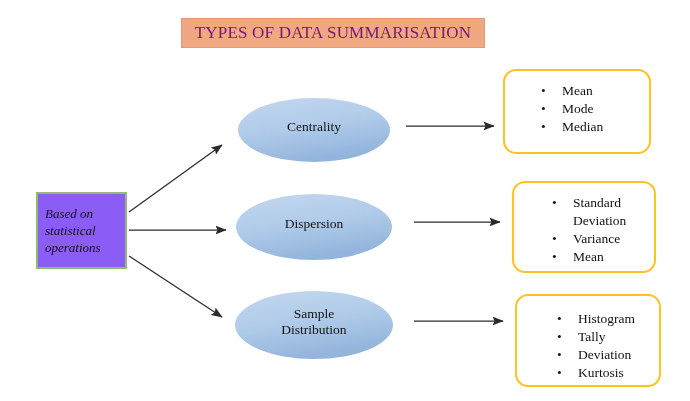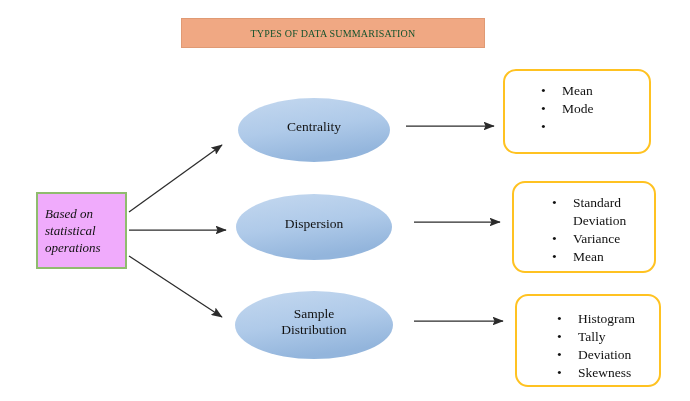--- a/index.html
+++ b/index.html
@@ -32,36 +32,36 @@
     width: 304px;
     height: 30px;
     background: #F0A883;
     border: 1px solid #E09A74;
     box-sizing: border-box;
     display: flex;
     align-items: center;
     justify-content: center;
   }
   .title-text {
-    font-size: 10px;
+    font-size: 17px;
     letter-spacing: 0.2px;
-    color: #14532d;
+    color: #701a75;
     white-space: nowrap;
   }
 
   
   .source-box {
     position: absolute;
     left: 36px;
     top: 192px;
     width: 91px;
     height: 77px;
     border: 2px solid #8FBC6E;
     box-sizing: border-box;
-    background: #f0abfc;
+    background: #8b5cf6;
     display: flex;
     align-items: center;
     justify-content: flex-start;
     padding-left: 7px;
   }
   .source-text {
     font-style: italic;
     font-size: 13px;
     line-height: 17px;
     color: #111111;
@@ -178,20 +178,21 @@
     <li class="outcome-item">
       <span class="bullet">•</span>
       <span class="item-text">Mean</span>
     </li>
     <li class="outcome-item">
       <span class="bullet">•</span>
       <span class="item-text">Mode</span>
     </li>
     <li class="outcome-item">
       <span class="bullet">•</span>
+      <span class="item-text">Median</span>
     </li>
   </ul>
 </div>
 
 <div class="outcome-box" id="outcome-box-1">
   <ul class="outcome-list" id="outcome-list-1">
     <li class="outcome-item">
       <span class="bullet">•</span>
       <span class="item-text">Standard Deviation</span>
     </li>
@@ -215,16 +216,16 @@
     <li class="outcome-item">
       <span class="bullet">•</span>
       <span class="item-text">Tally</span>
     </li>
     <li class="outcome-item">
       <span class="bullet">•</span>
       <span class="item-text">Deviation</span>
     </li>
     <li class="outcome-item">
       <span class="bullet">•</span>
-      <span class="item-text">Skewness</span>
+      <span class="item-text">Kurtosis</span>
     </li>
   </ul>
 </div>
 
 </body></html>

